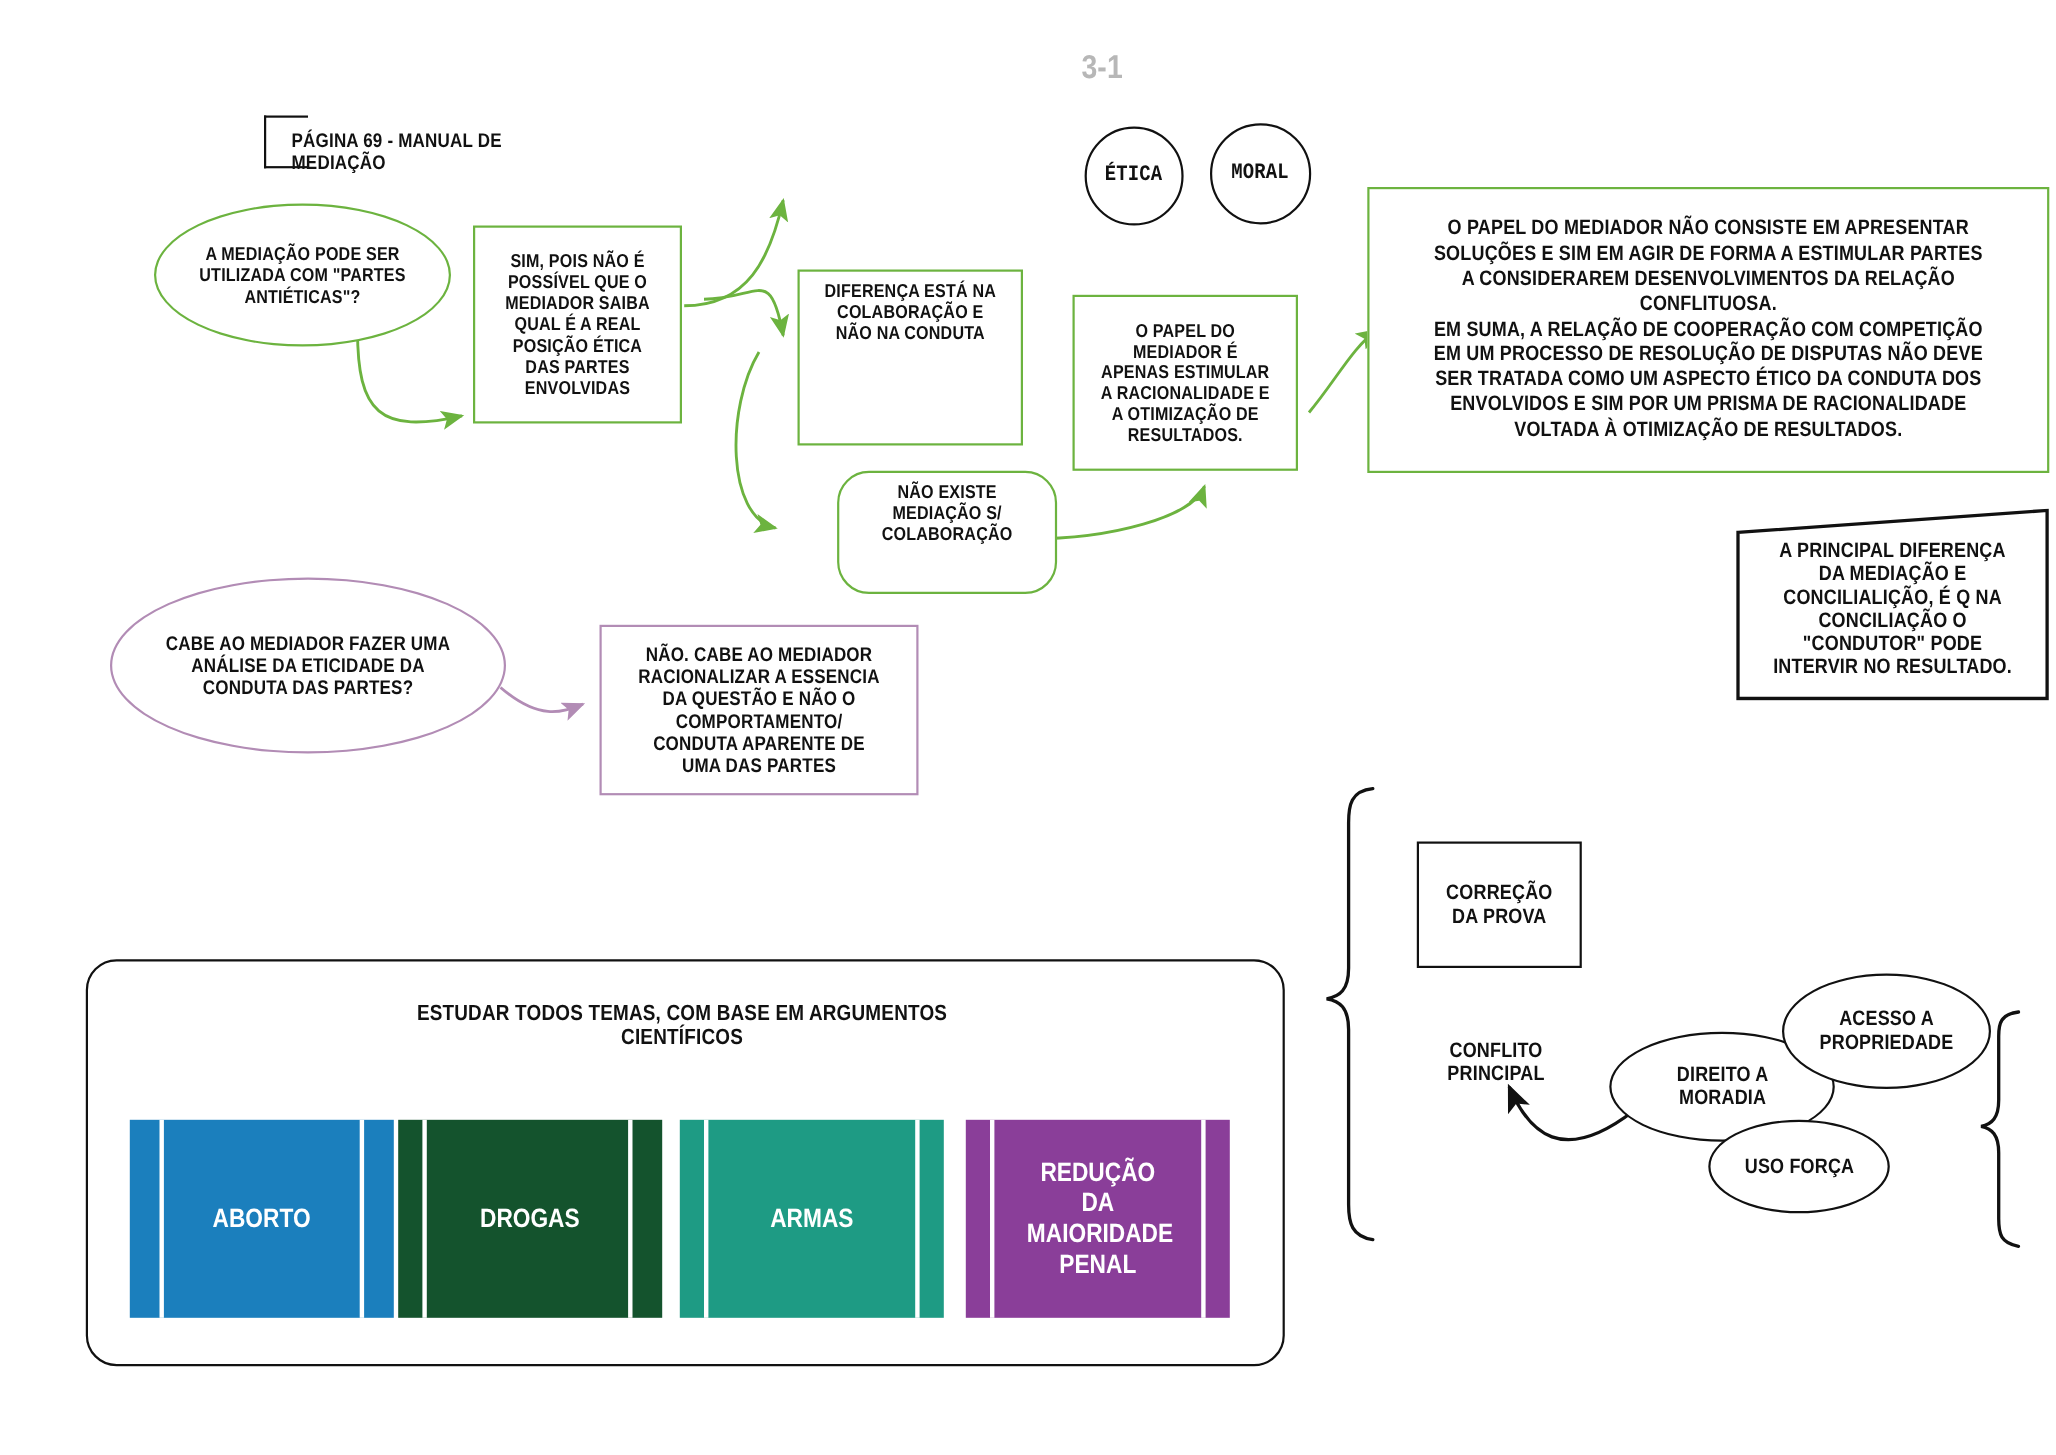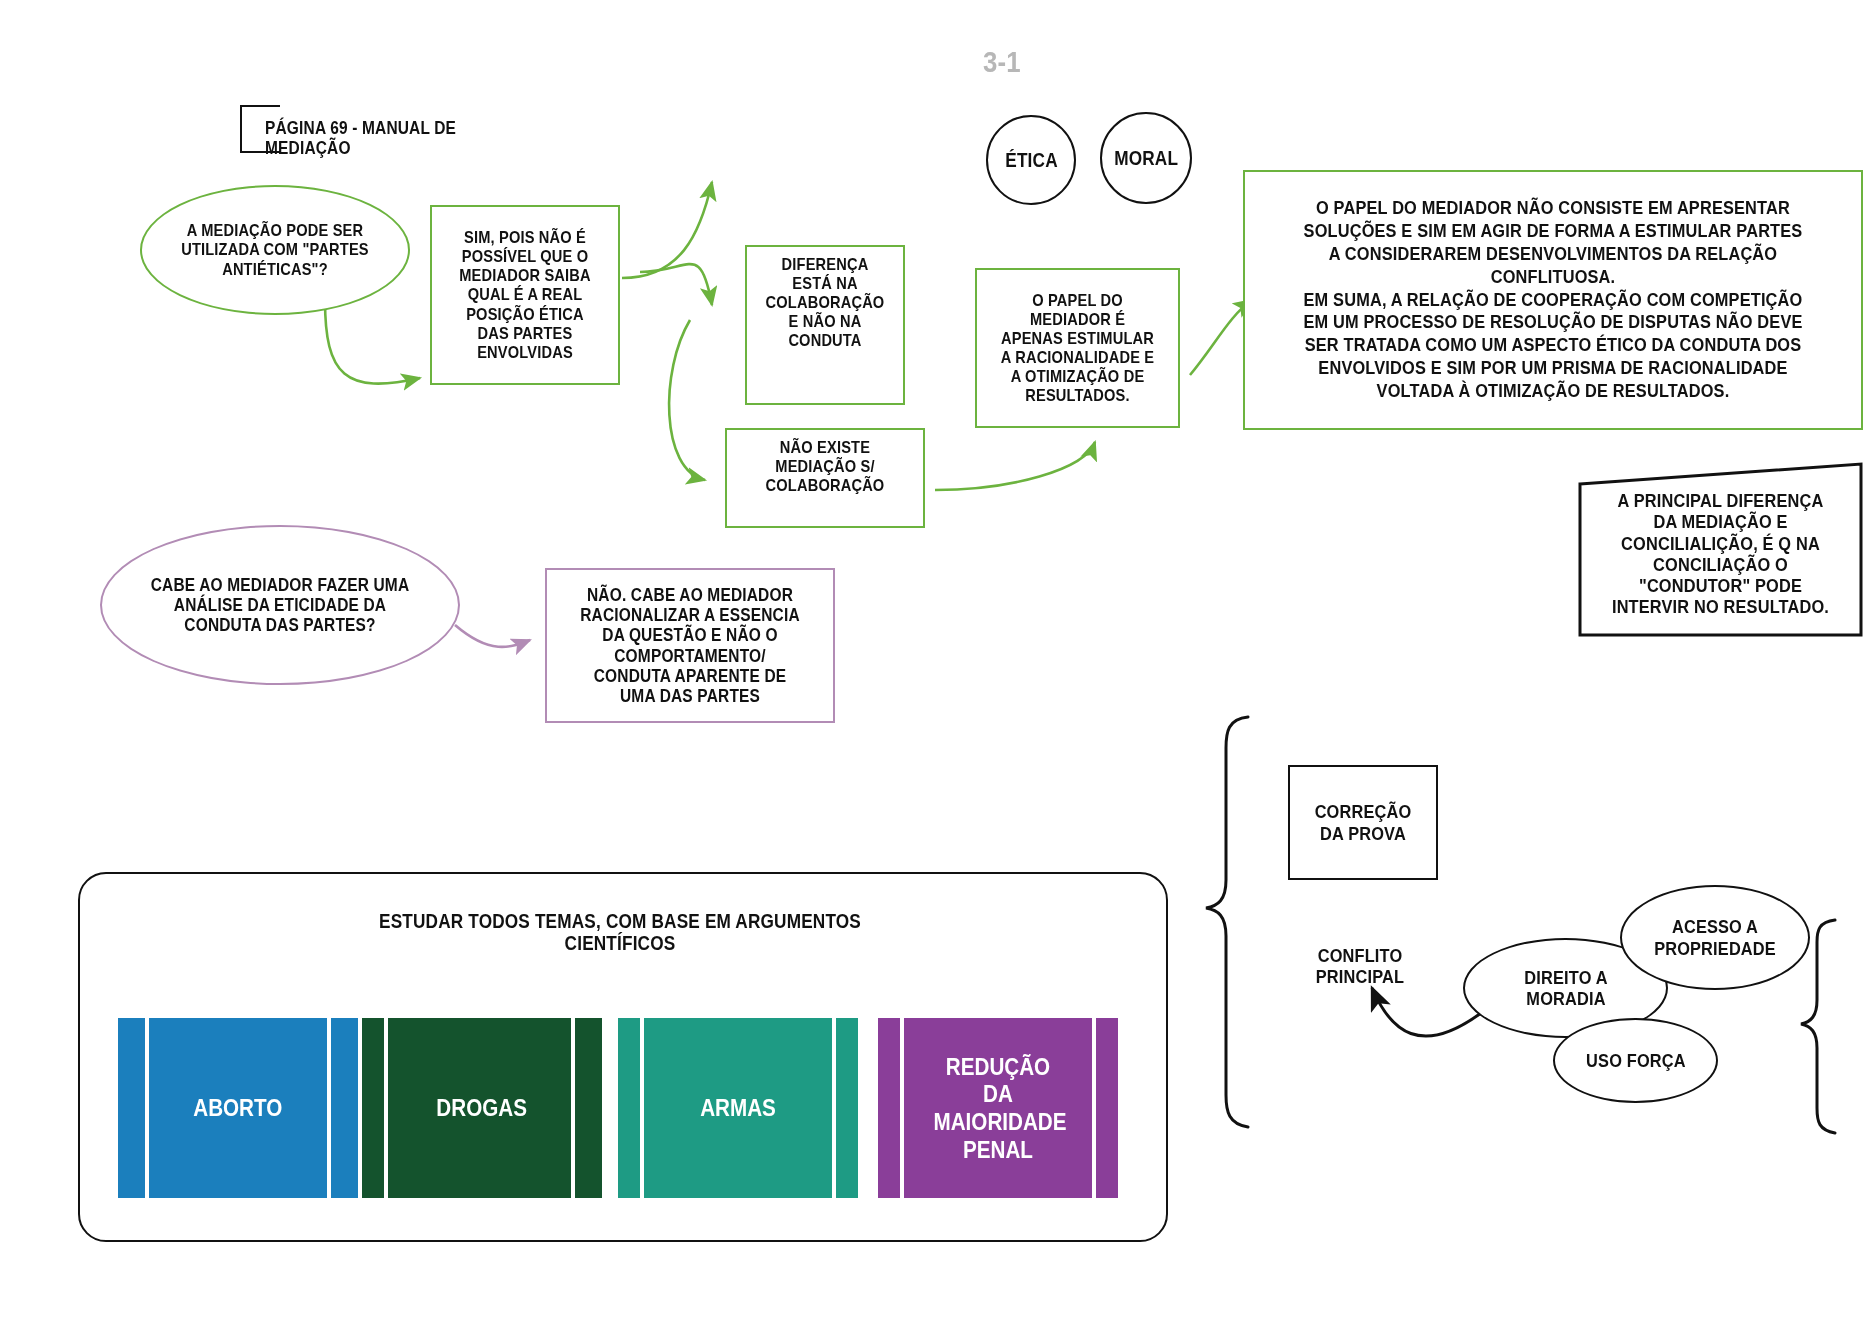--- a/index.html
+++ b/index.html
@@ -39,21 +39,21 @@
   .ellipse{
     border:2px solid #6cb33f;
     border-radius:50%;
     background:#fff;
     display:flex;align-items:center;justify-content:center;
   }
   .ellipse.purple{border-color:#b28cb5;}
   .ellipse.black{border-color:#111;}
   .circle{
     border:2.5px solid #111;border-radius:50%;background:#fff;
-    display:flex;align-items:center;justify-content:center;
+    display:flex;align-items:center;justify-content:center;font-family:Liberation Mono, monospace;
   }
   
   .corner{
     border-left:2.5px solid #111;
     border-top:2.5px solid #111;
     border-bottom:2.5px solid #111;
     background:transparent;
   }
   
   .roundbox{
@@ -130,25 +130,25 @@
 
   <div class="node ellipse" style="left:140px;top:185px;width:270px;height:130px;">
     <div class="txt" style="font-size:17px;text-align:center;width:230px;">A MEDIAÇÃO PODE SER UTILIZADA COM "PARTES ANTIÉTICAS"?</div>
   </div>
 
   <div class="node box mid" style="left:430px;top:205px;width:190px;height:180px;padding:24px 8px;">
     <div class="txt" style="font-size:17px;text-align:center;">SIM, POIS NÃO É POSSÍVEL QUE O MEDIADOR SAIBA QUAL É A REAL POSIÇÃO ÉTICA DAS PARTES ENVOLVIDAS</div>
   </div>
 
 
-  <div class="node box top" style="left:725px;top:245px;width:160px;height:160px;padding:8px 6px 0;margin-left:20px;">
+  <div class="node box top" style="left:725px;top:245px;width:205px;height:160px;padding:8px 6px 0;">
     <div class="txt" style="font-size:17px;text-align:center;">DIFERENÇA ESTÁ NA COLABORAÇÃO E NÃO NA CONDUTA</div>
   </div>
 
-  <div class="node box top" style="left:725px;top:428px;width:200px;height:100px;padding:8px 6px 0;">
+  <div class="node box top" style="left:761px;top:428px;width:200px;height:112px;padding:8px 6px 0;border-radius:29px;">
     <div class="txt" style="font-size:17px;text-align:center;">NÃO EXISTE MEDIAÇÃO S/ COLABORAÇÃO</div>
   </div>
 
   <div class="node box mid" style="left:975px;top:268px;width:205px;height:160px;padding:6px 8px;">
     <div class="txt" style="font-size:17px;text-align:center;">O PAPEL DO MEDIADOR É APENAS ESTIMULAR A RACIONALIDADE E A OTIMIZAÇÃO DE RESULTADOS.</div>
   </div>
 
   <div class="node box mid" style="left:1243px;top:170px;width:620px;height:260px;padding:8px 14px;">
     <div class="txt" style="font-size:19px;text-align:center;line-height:1.2;">O PAPEL DO MEDIADOR NÃO CONSISTE EM APRESENTAR SOLUÇÕES E SIM EM AGIR DE FORMA A ESTIMULAR PARTES A CONSIDERAREM DESENVOLVIMENTOS DA RELAÇÃO CONFLITUOSA.
 EM SUMA, A RELAÇÃO DE COOPERAÇÃO COM COMPETIÇÃO EM UM PROCESSO DE RESOLUÇÃO DE DISPUTAS NÃO DEVE SER TRATADA COMO UM ASPECTO ÉTICO DA CONDUTA DOS ENVOLVIDOS E SIM POR UM PRISMA DE RACIONALIDADE VOLTADA À OTIMIZAÇÃO DE RESULTADOS.</div>

